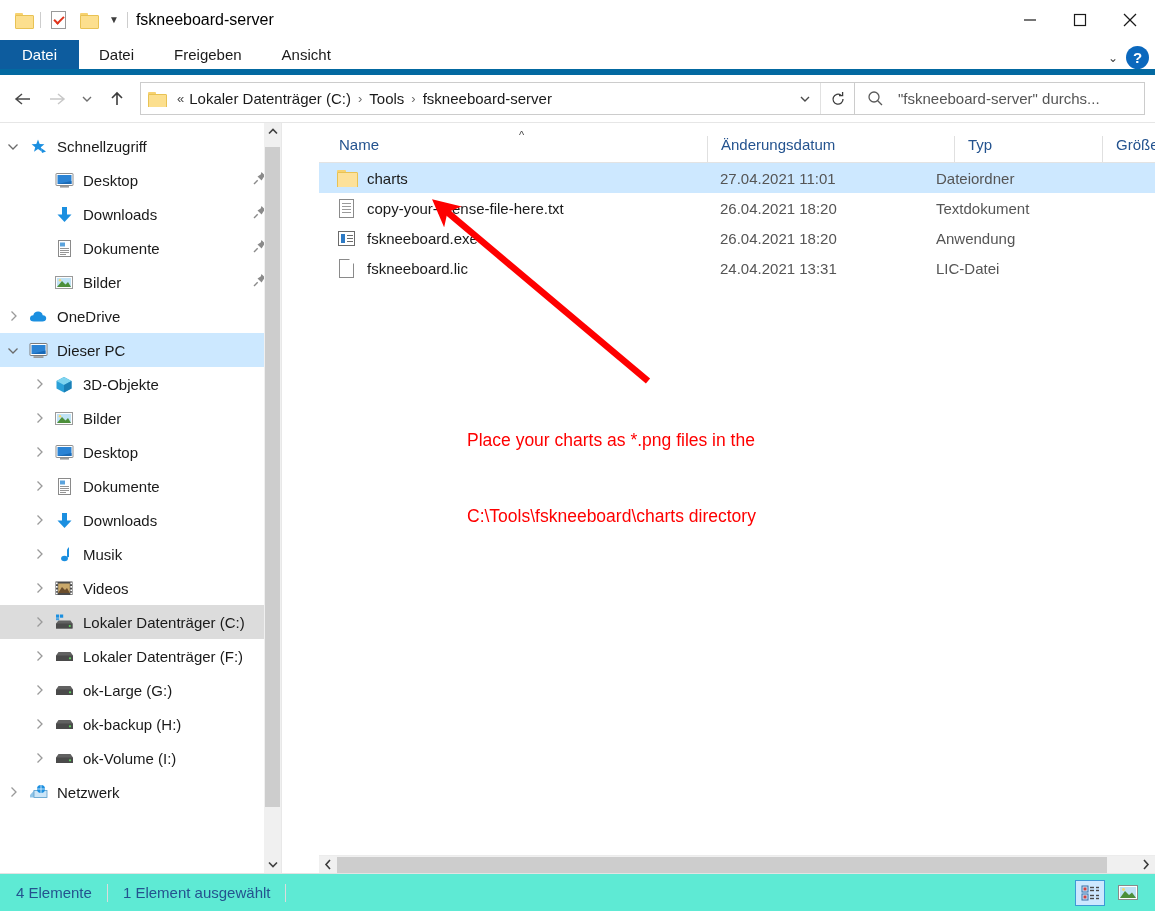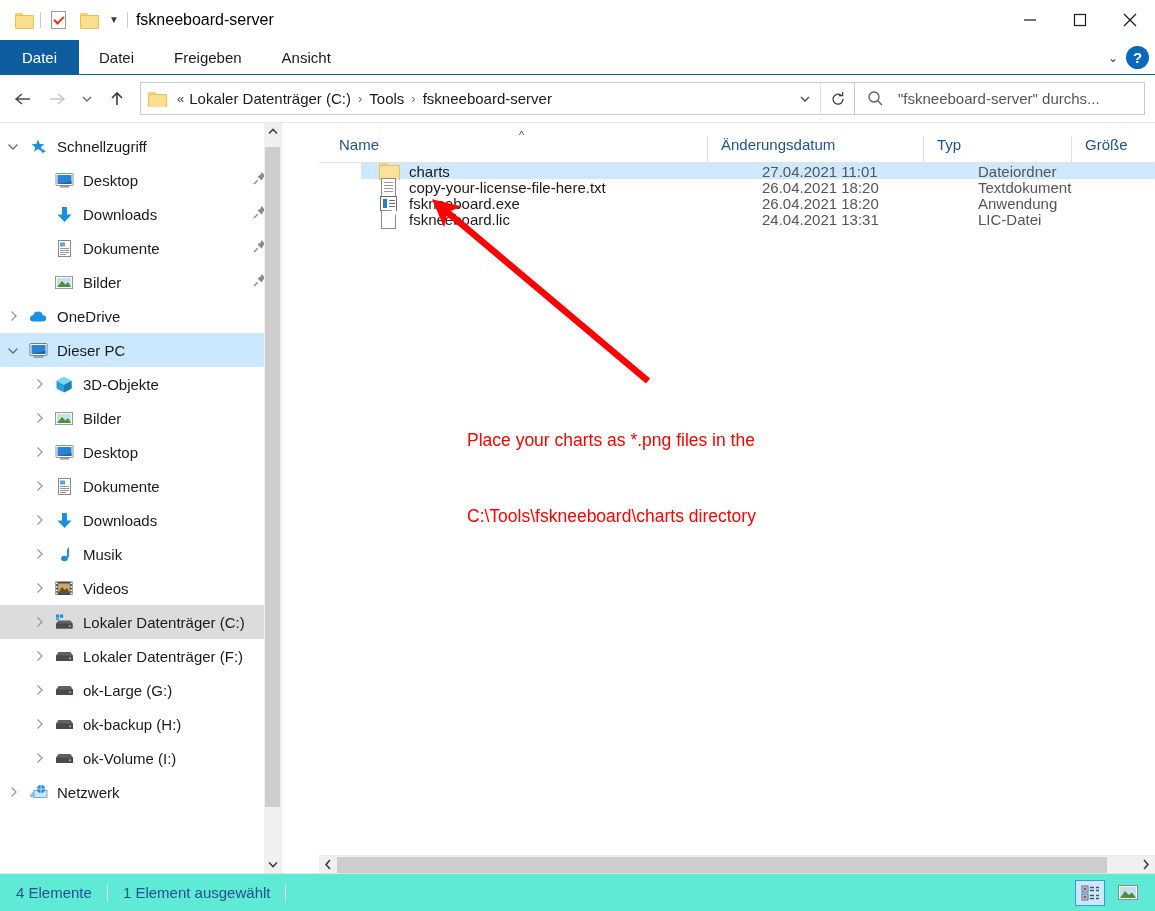--- a/index.html
+++ b/index.html
@@ -98,21 +98,21 @@
   }
   .wc svg { display: block; }
 
   
   #ribbon {
     height: 35px;
     flex: 0 0 35px;
     display: flex;
     align-items: stretch;
     background: #ffffff;
-    border-bottom: 1px solid #0369a1;
+    border-bottom: 6px solid #0369a1;
     position: relative;
   }
   .rtab {
     display: flex; align-items: center;
     padding: 0 20px;
     font-size: 15px;
     color: #1a1a1a;
     white-space: nowrap;
   }
   .rtab.file {
@@ -311,37 +311,36 @@
     font-size: 15px;
     color: #24538f;
     padding-bottom: 9px;
     position: relative;
     white-space: nowrap;
     overflow: hidden;
   }
   .col + .col { border-left: 1px solid #e0e0e0; padding-left: 13px; }
   .col.name { padding-left: 20px; flex: 0 0 388px; }
   .col.date { flex: 0 0 216px; }
-  .col.type { flex: 0 0 148px; }
+  .col.type { flex: 0 0 148px; margin-left: 31px; }
   .col.size { flex: 1 1 auto; }
   #sortmark {
     position: absolute;
     left: 200px; top: 6px;
     font-size: 11px; color: #444;
   }
   #rows {
     flex: 1;
     overflow: hidden;
     background: #ffffff;
   }
   .row {
-    height: 16px;
+    height: 30px;
     display: flex;
     align-items: center;
-    margin-left: 42px;
   }
   .row.selected { background: #cde8ff; }
   .cell {
     font-size: 15px;
     color: #1a1a1a;
     white-space: nowrap;
     overflow: hidden;
   }
   .cell.name {
     flex: 0 0 388px;

